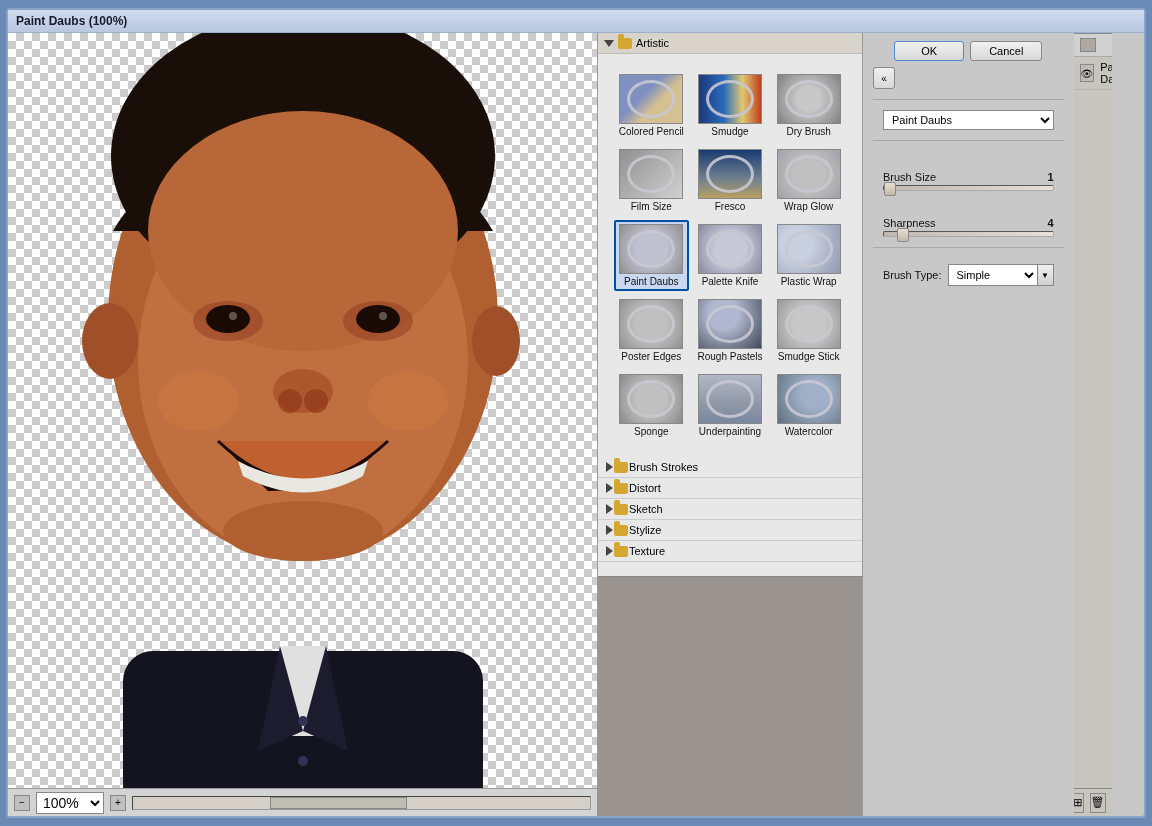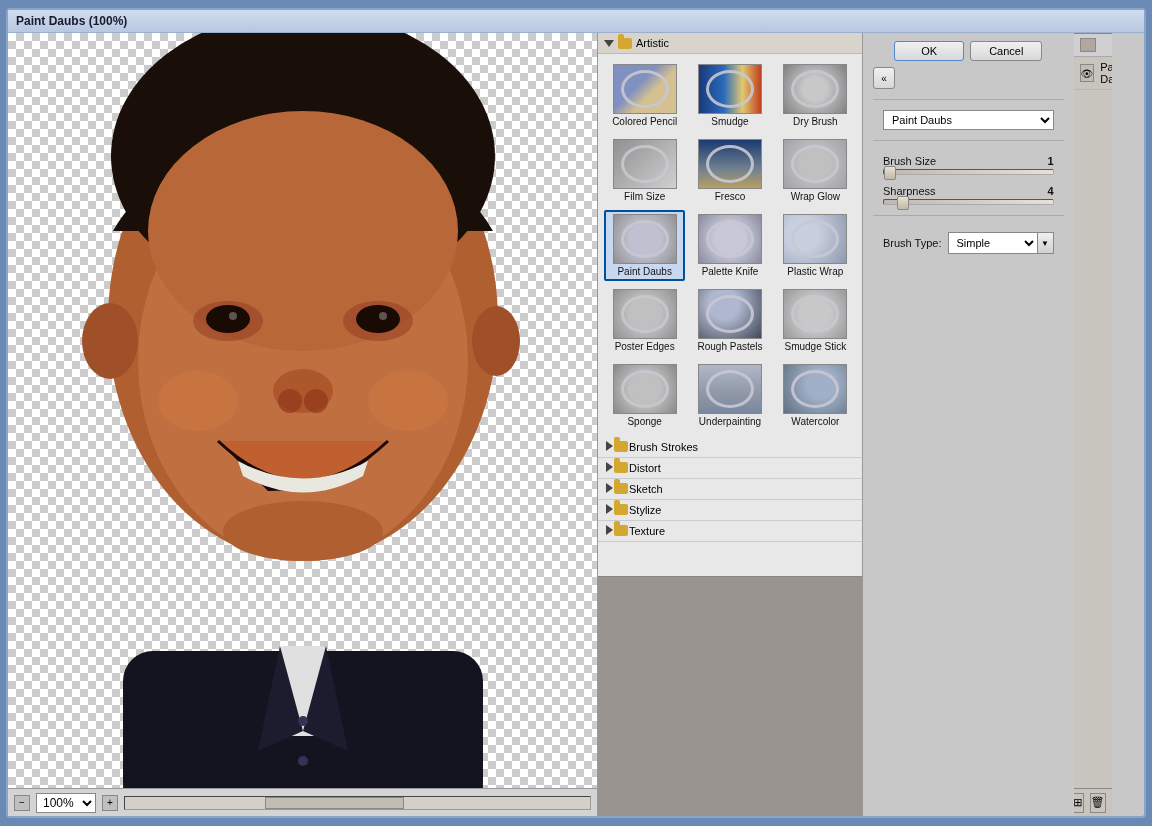--- a/index.html
+++ b/index.html
@@ -95,22 +95,22 @@
       border: 1px solid #888;
       display: flex; align-items: center; justify-content: center;
       font-size: 10px;
       cursor: pointer;
     }
 
     .zoom-select {
       background: #fff;
       border: 1px solid #888;
       padding: 1px 2px;
-      font-size: 12px;
-      width: 60px;
+      font-size: 14px;
+      width: 68px;
     }
 
     .scrollbar-h {
       flex: 1;
       height: 14px;
       background: #d4d0c8;
       border: 1px inset #999;
       position: relative;
     }
 
@@ -175,21 +175,21 @@
       top: -4px; left: 0;
       width: 6px; height: 4px;
       background: #d4a830;
       border-radius: 2px 2px 0 0;
     }
 
     .filter-grid {
       display: grid;
       grid-template-columns: repeat(3, 1fr);
       gap: 4px;
-      padding: 6px;
+      padding: 16px;
       background: #e8e8e8;
     }
 
     .filter-item {
       display: flex;
       flex-direction: column;
       align-items: center;
       gap: 2px;
       cursor: pointer;
       padding: 2px;
@@ -241,20 +241,21 @@
       width: 48px; height: 38px;
       border: 3px solid rgba(200,200,210,0.9);
       border-radius: 50%;
       position: absolute;
       top: 50%; left: 50%;
       transform: translate(-50%, -50%);
     }
 
     .filter-section-row {
       display: flex;
+      align-items: center;
       padding: 4px 8px;
       gap: 1px;
       cursor: pointer;
       border-bottom: 1px solid #ccc;
     }
 
     
     .filter-preview-bottom {
       flex: 0 0 240px;
       background: #9a9490;
@@ -318,20 +319,21 @@
     .filter-select {
       flex: 1;
       background: #fff;
       border: 1px solid #888;
       padding: 2px 4px;
       font-size: 11px;
     }
 
     .param-row {
       padding: 4px 10px 0;
+      margin-top: 16px;
     }
 
     .param-label-row {
       display: flex;
       justify-content: space-between;
       margin-bottom: 2px;
     }
 
     .param-label { color: #111; }
     .param-value { color: #111; font-weight: bold; }

